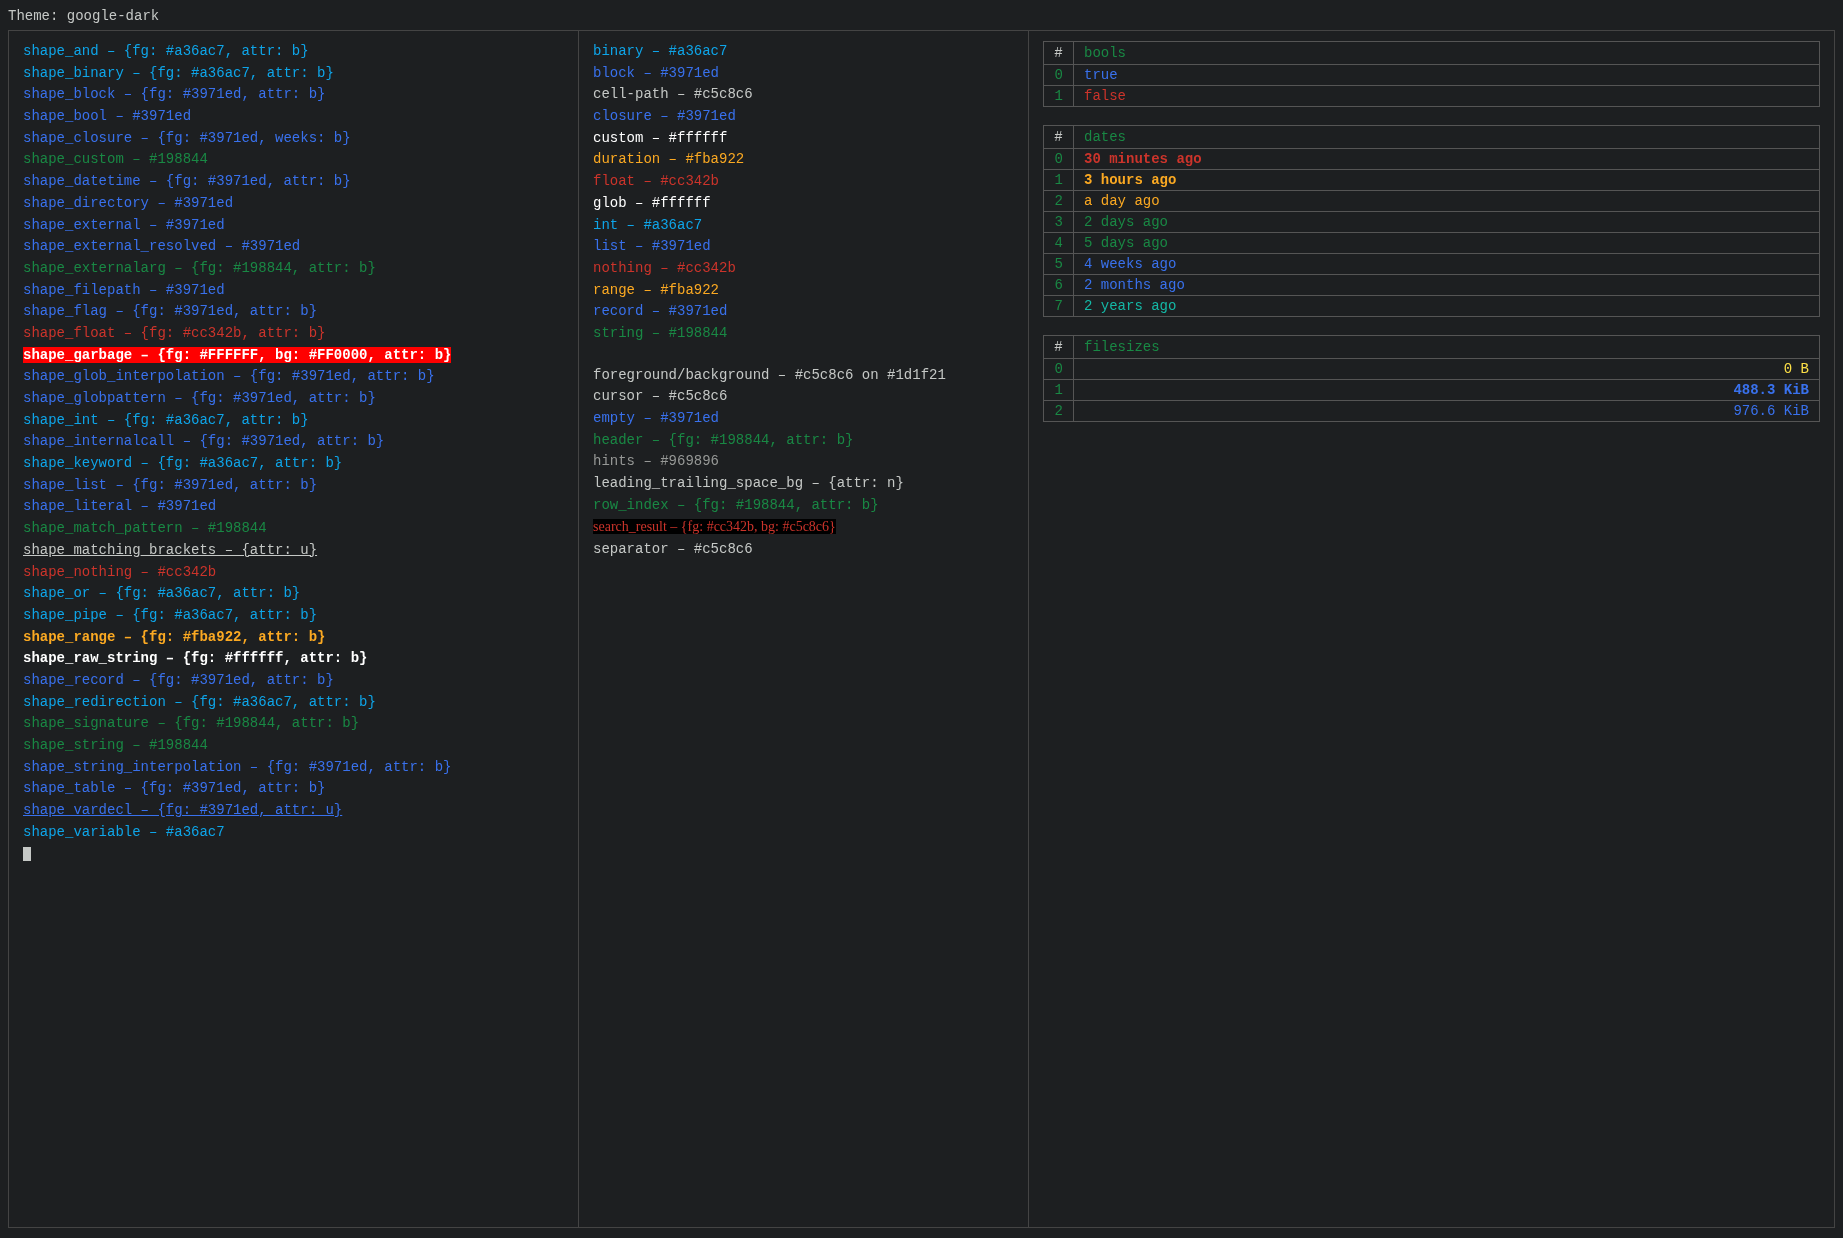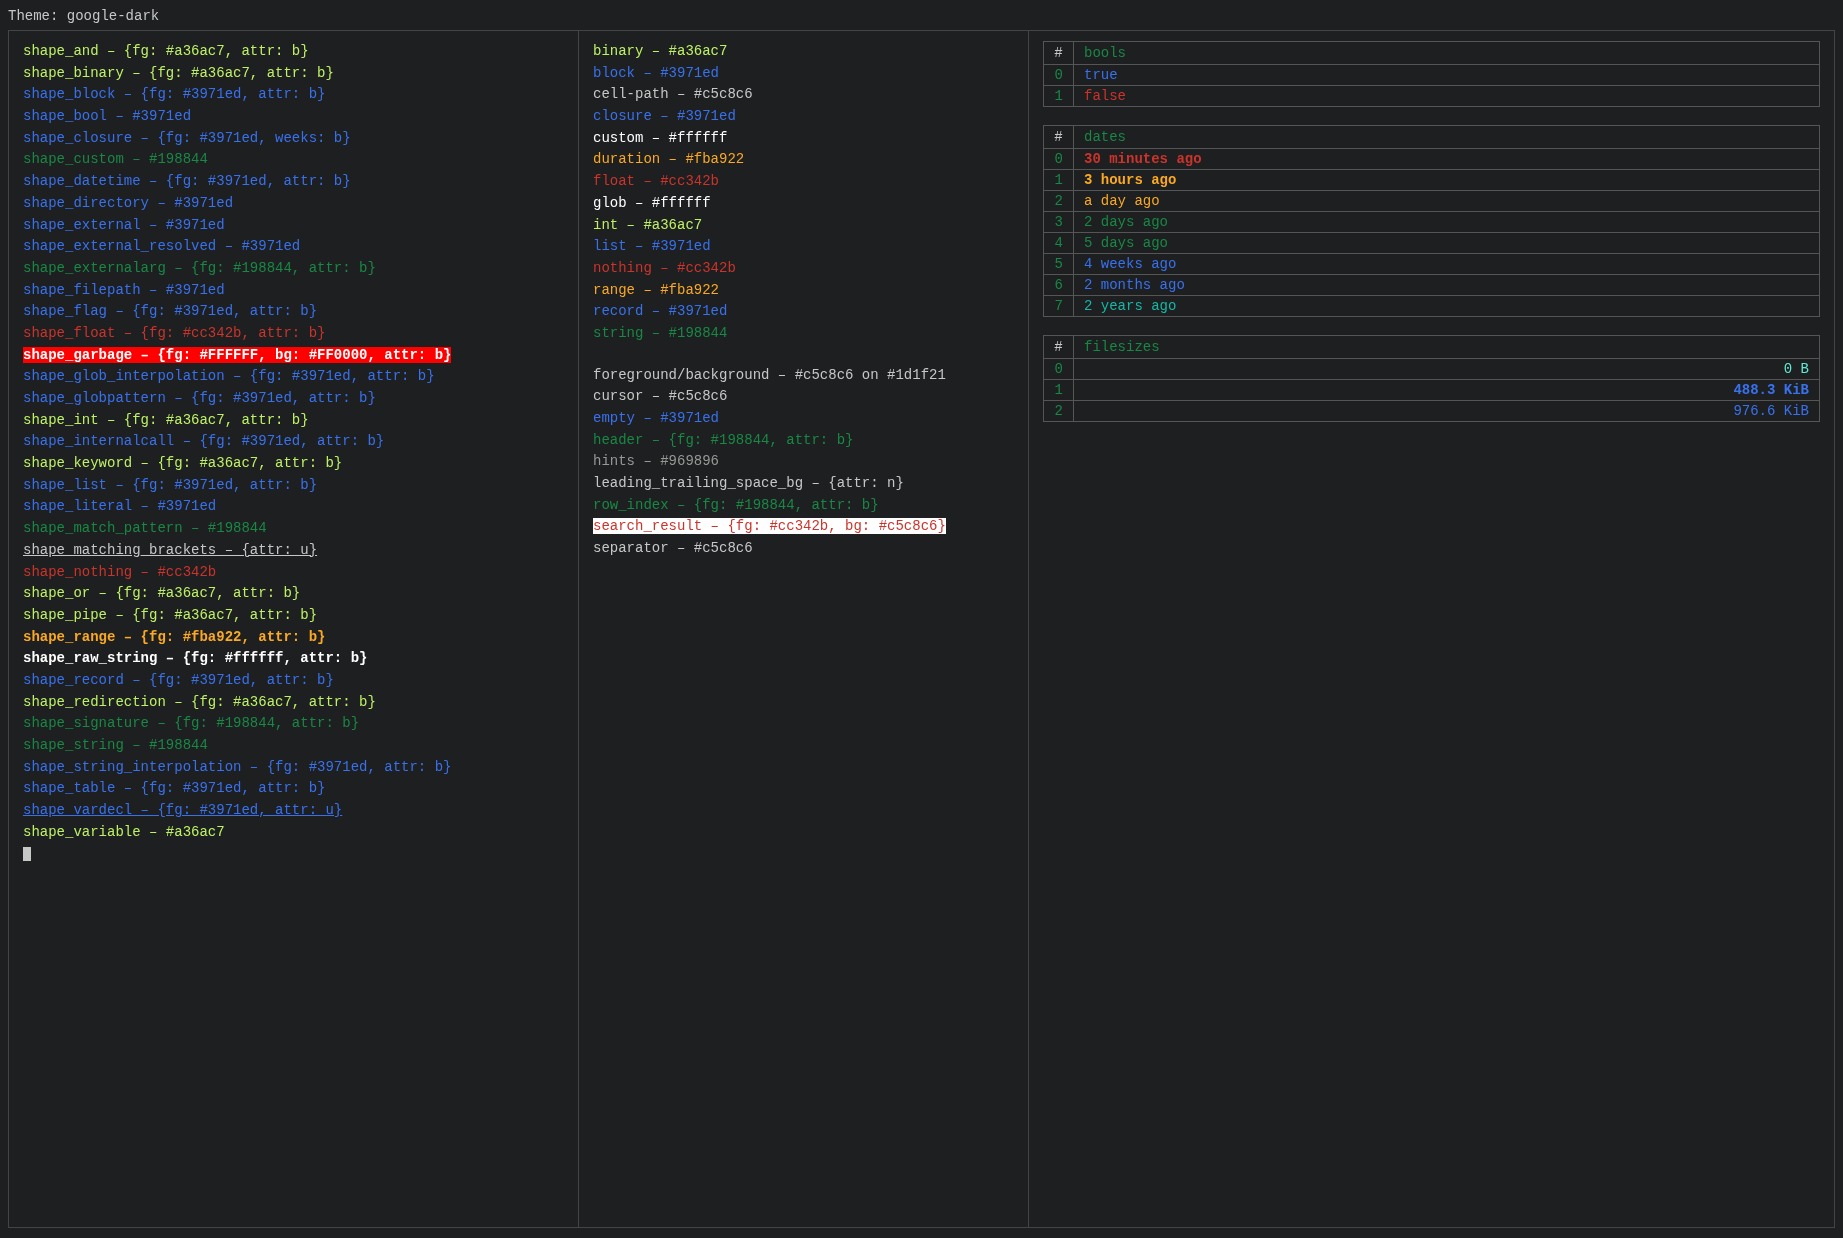--- a/index.html
+++ b/index.html
@@ -39,36 +39,37 @@
       border-right: none;
       padding: 10px 14px;
     }
     .line {
       line-height: 1.55;
       white-space: nowrap;
     }
     
     .c-green { color: #198844; }
     .c-blue { color: #3971ed; }
-    .c-purple { color: #bef264; margin-top: 24px; }
+    .c-purple { color: #0ea5e9; margin-top: 24px; }
     .c-orange { color: #fba922; }
     .c-red { color: #cc342b; }
     .c-white { color: #ffffff; }
     .c-gray { color: #969896; }
     .c-dim { color: #c5c8c6; }
     .bold { font-weight: bold; }
     .underline { text-decoration: underline; }
     .highlight-garbage {
       background: #FF0000;
       color: #FFFFFF;
       font-weight: bold;
     }
     .highlight-search {
-      background: #ffffff;
+      background: #000000;
       color: #cc342b;
+      font-family: Liberation Serif, serif;
     }
     
     .right-panel {
       display: flex;
       flex-direction: column;
       gap: 18px;
     }
     .data-table {
       border: 1px solid #555;
       border-collapse: collapse;
@@ -100,21 +101,21 @@
     .data-table td.val-true { color: #3971ed; }
     .data-table td.val-false { color: #cc342b; }
     .date-0 { color: #cc342b; font-weight: bold; }
     .date-1 { color: #fba922; font-weight: bold; }
     .date-2 { color: #fba922; }
     .date-3 { color: #198844; }
     .date-4 { color: #198844; }
     .date-5 { color: #3971ed; }
     .date-6 { color: #3971ed; }
     .date-7 { color: #14b8a6; }
-    .fs-0 { color: #5eead4; }
+    .fs-0 { color: #fde047; }
     .fs-1 { color: #3971ed; }
     .fs-2 { color: #3971ed; }
     .cursor {
       display: inline-block;
       width: 8px;
       height: 14px;
       background: #c5c8c6;
       vertical-align: middle;
     }
     .spacer { height: 20px; }

